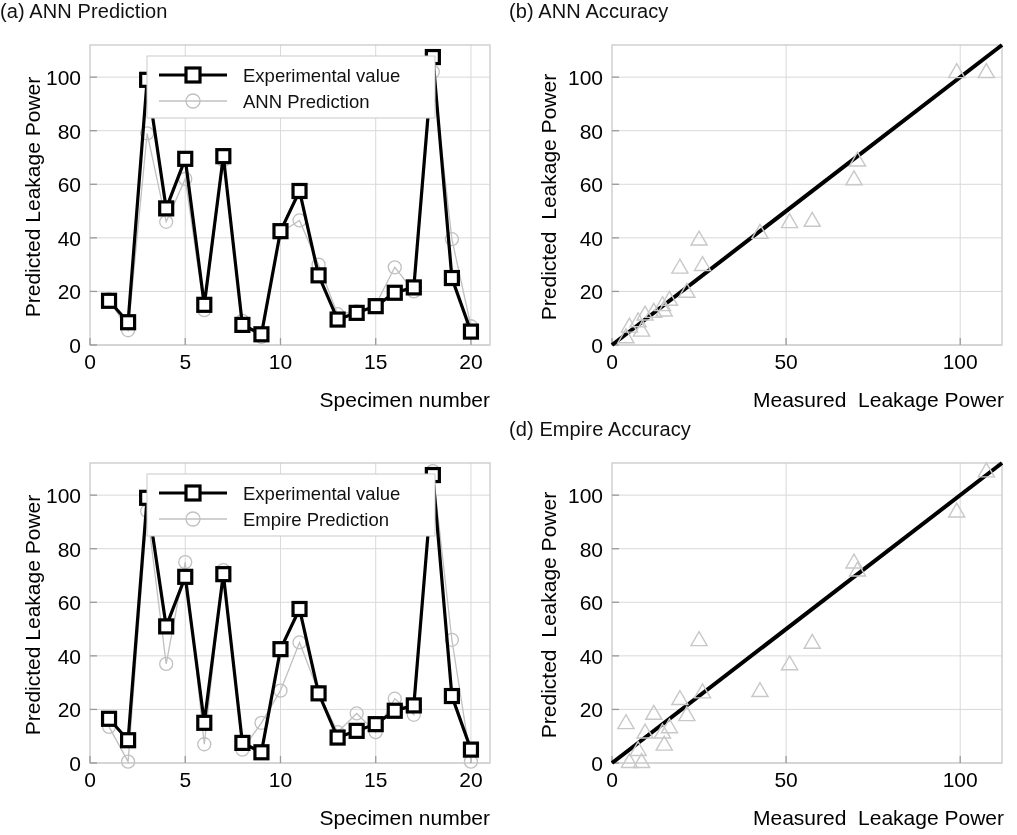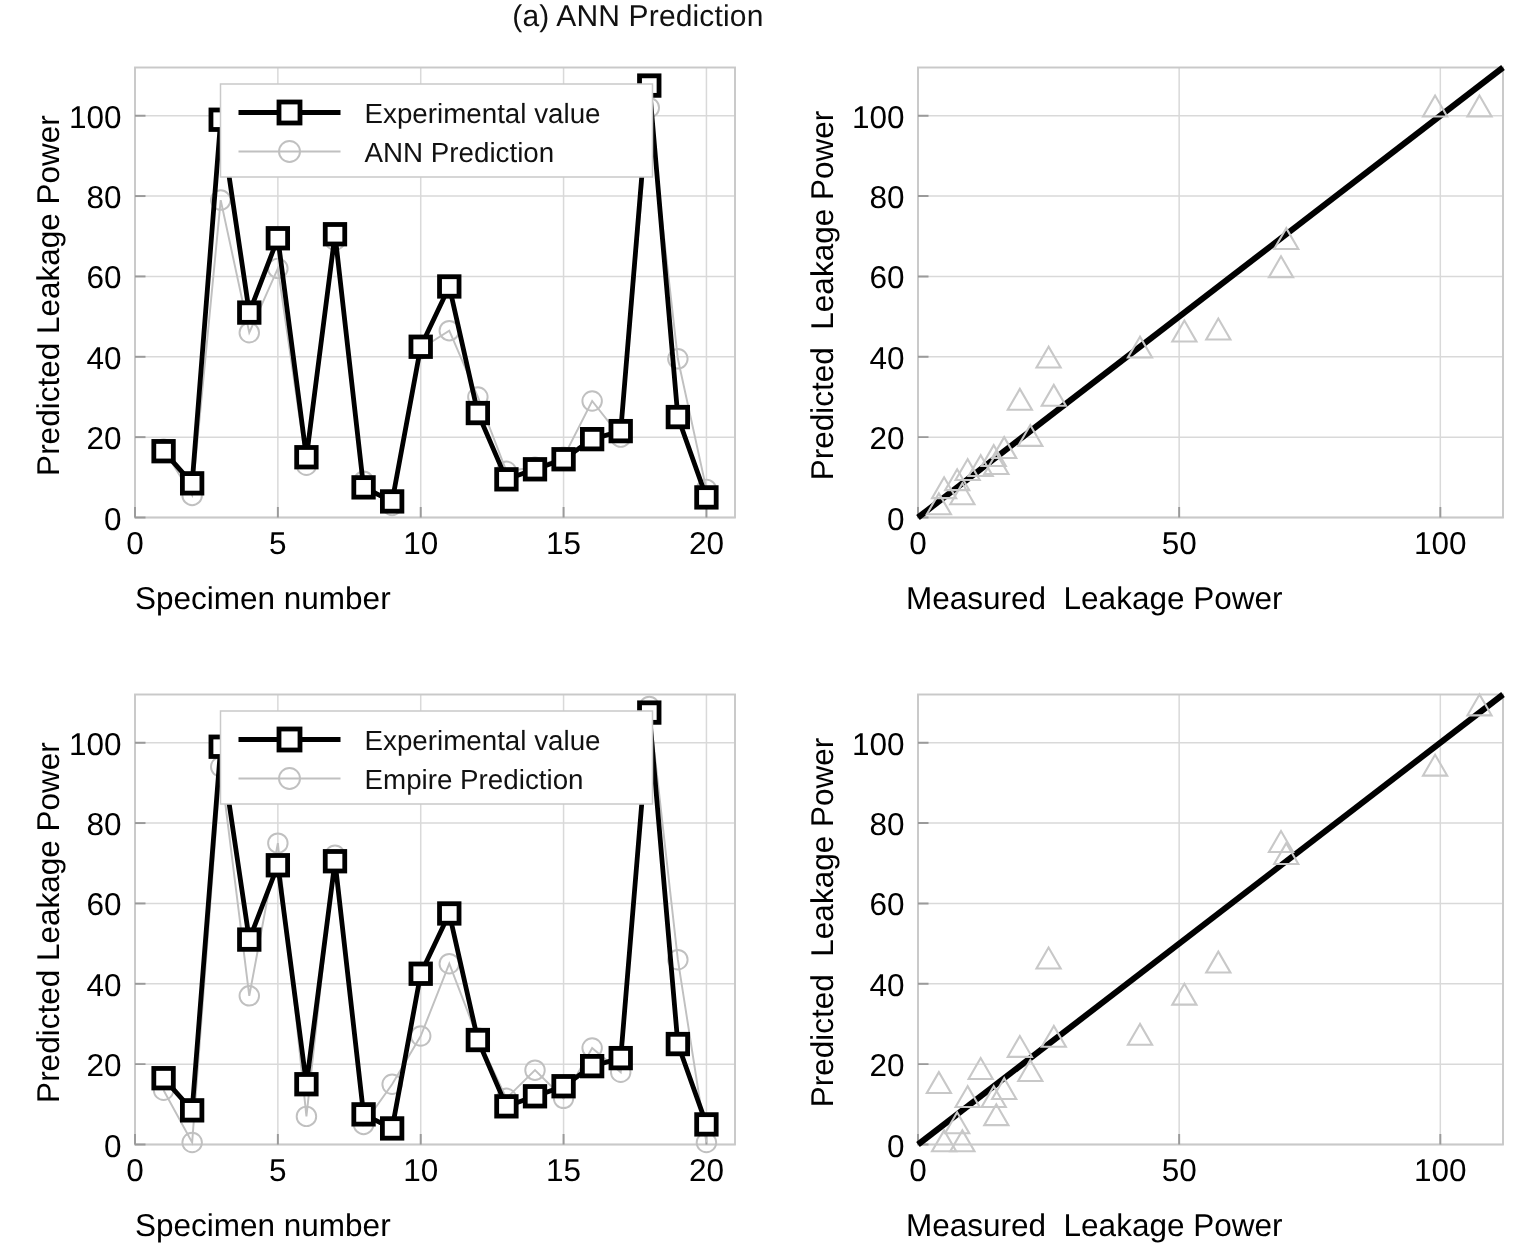--- a/index.html
+++ b/index.html
@@ -1,29 +1,29 @@
 <!DOCTYPE html>
 <html><head>
 <meta charset="utf-8">
 <style>
   html,body{margin:0;padding:0;background:#fff;}
   body{width:1017px;height:835px;font-family:"Liberation Sans",sans-serif;color:#000;}
   .figure{position:relative;width:1017px;height:835px;overflow:hidden;}
   .panel{position:absolute;}
   .ptitle{
     position:absolute;left:0;top:0;width:100%;
-    text-align:right;font-size:20px;font-weight:400;color:#111;
+    text-align:left;font-size:20px;font-weight:400;color:#111;
     letter-spacing:.1px;white-space:pre;
   }
   svg{display:block;}
   .ylabel{
     position:absolute;font-size:21px;color:#000;white-space:pre;
     transform-origin:50% 50%;transform:rotate(-90deg);text-align:center;
   }
-  .xlabel{position:absolute;font-size:21px;color:#000;white-space:pre;text-align:left;}
+  .xlabel{position:absolute;font-size:21px;color:#000;white-space:pre;text-align:right;}
   .tick{font-size:21px;fill:#000;font-family:"Liberation Sans",sans-serif;}
   .legbox{fill:#ffffff;stroke:#c9c9c9;stroke-width:1;}
   .legtext{font-size:18.5px;fill:#111;font-family:"Liberation Sans",sans-serif;}
 </style>
 </head>
 <body>
 
 <div class="figure">
 
   <div class="panel" style="left:0px;top:0px;width:509px;height:418px;">
@@ -120,20 +120,21 @@
           <rect x="186" y="68" width="14" height="14" fill="#fff" stroke="#000" stroke-width="3.2"></rect>
           <text x="243" y="82" text-anchor="start" class="legtext">Experimental value</text>
           <line x1="159" y1="101" x2="227" y2="101" stroke="#c0c0c0" stroke-width="1.3"></line>
           <circle cx="193" cy="101" r="7" fill="none" stroke="#c0c0c0" stroke-width="1.3"></circle>
           <text x="243" y="108" text-anchor="start" class="legtext">ANN Prediction</text>
         </g>
       </svg>
   </div>
 
   <div class="panel" style="left:509px;top:0px;width:508px;height:418px;">
+    <div class="ptitle">(b) ANN Accuracy</div>
     <div class="ylabel" style="left:-110px;top:185px;width:300px;">Predicted  Leakage Power</div>
     <div class="xlabel" style="left:95px;top:388px;width:400px;">Measured  Leakage Power</div>
     <svg id="svg-b" width="508" height="418">
         <g>
           <line x1="103" y1="345" x2="493" y2="345" stroke="#d9d9d9" stroke-width="1"></line>
           <line x1="103" y1="291.42857142857144" x2="493" y2="291.42857142857144" stroke="#d9d9d9" stroke-width="1"></line>
           <line x1="103" y1="237.85714285714286" x2="493" y2="237.85714285714286" stroke="#d9d9d9" stroke-width="1"></line>
           <line x1="103" y1="184.28571428571428" x2="493" y2="184.28571428571428" stroke="#d9d9d9" stroke-width="1"></line>
           <line x1="103" y1="130.71428571428572" x2="493" y2="130.71428571428572" stroke="#d9d9d9" stroke-width="1"></line>
           <line x1="103" y1="77.14285714285711" x2="493" y2="77.14285714285711" stroke="#d9d9d9" stroke-width="1"></line>
@@ -280,20 +281,21 @@
           <rect x="186" y="68" width="14" height="14" fill="#fff" stroke="#000" stroke-width="3.2"></rect>
           <text x="243" y="82" text-anchor="start" class="legtext">Experimental value</text>
           <line x1="159" y1="101" x2="227" y2="101" stroke="#c0c0c0" stroke-width="1.3"></line>
           <circle cx="193" cy="101" r="7" fill="none" stroke="#c0c0c0" stroke-width="1.3"></circle>
           <text x="243" y="108" text-anchor="start" class="legtext">Empire Prediction</text>
         </g>
       </svg>
   </div>
 
   <div class="panel" style="left:509px;top:418px;width:508px;height:417px;">
+    <div class="ptitle">(d) Empire Accuracy</div>
     <div class="ylabel" style="left:-110px;top:185px;width:300px;">Predicted  Leakage Power</div>
     <div class="xlabel" style="left:95px;top:388px;width:400px;">Measured  Leakage Power</div>
     <svg id="svg-d" width="508" height="417">
         <g>
           <line x1="103" y1="345" x2="493" y2="345" stroke="#d9d9d9" stroke-width="1"></line>
           <line x1="103" y1="291.42857142857144" x2="493" y2="291.42857142857144" stroke="#d9d9d9" stroke-width="1"></line>
           <line x1="103" y1="237.85714285714286" x2="493" y2="237.85714285714286" stroke="#d9d9d9" stroke-width="1"></line>
           <line x1="103" y1="184.28571428571428" x2="493" y2="184.28571428571428" stroke="#d9d9d9" stroke-width="1"></line>
           <line x1="103" y1="130.71428571428572" x2="493" y2="130.71428571428572" stroke="#d9d9d9" stroke-width="1"></line>
           <line x1="103" y1="77.14285714285711" x2="493" y2="77.14285714285711" stroke="#d9d9d9" stroke-width="1"></line>

